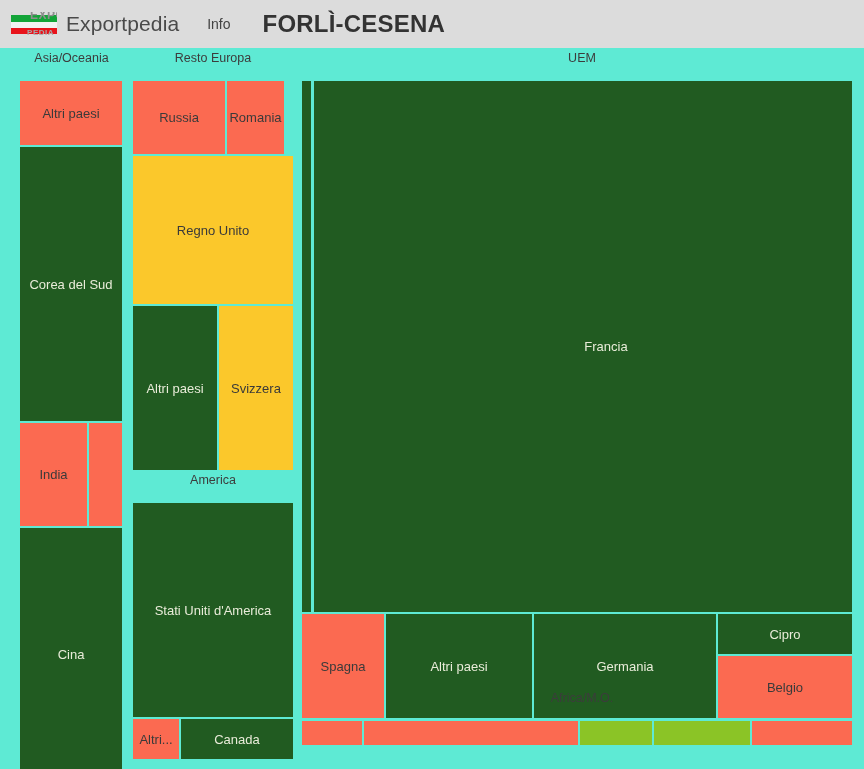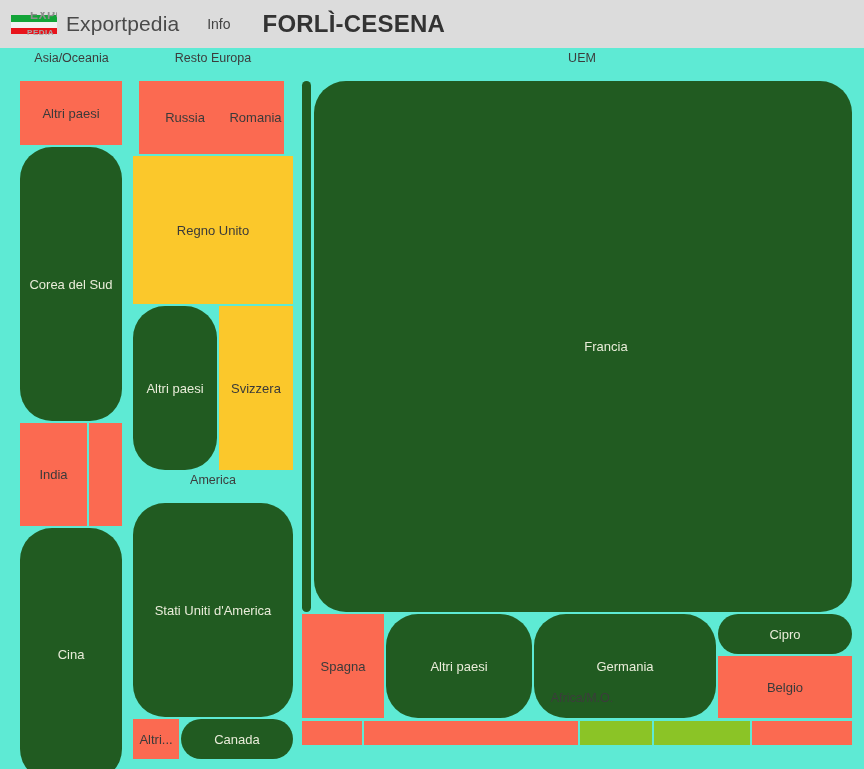--- a/index.html
+++ b/index.html
@@ -106,21 +106,21 @@
   .tile-label {
     font-size: 13px;
     text-align: center;
     padding: 0 2px;
     white-space: nowrap;
     overflow: hidden;
     text-overflow: ellipsis;
     max-width: 100%;
     pointer-events: none;
   }
-  .c-green  { background: #215b21; border-radius: 32px; }
+  .c-green  { background: #215b21; }
   .c-red    { background: #fb6a51; }
   .c-yellow { background: #fbc82b; }
   .c-lime   { background: #8bc426; }
   .c-green .tile-label  { color: #e9ecd9; }
   .c-lime  .tile-label  { color: #3b3b1f; }
   .c-red .tile-label    { color: #3a3a3a; }
   .c-yellow .tile-label { color: #3a3a3a; }
 </style>
 </head>
 <body>
@@ -152,21 +152,21 @@
       </div>
       <div class="tile c-red" style="left: 89px; top: 363px; width: 33px; height: 103px;">
         <span class="tile-label"></span>
       </div>
       <div class="tile c-green" style="left: 20px; top: 468px; width: 102px; height: 253px;">
         <span class="tile-label">Cina</span>
       </div>
     </div>
     <div class="group" style="left: 128px; top: 0px; width: 170px; height: 420px;">
       <div class="group-label">Resto Europa</div>
-      <div class="tile c-red" style="left: 11px; top: 21px; width: 92px; height: 73px;">
+      <div class="tile c-red" style="left: 5px; top: 21px; width: 92px; height: 73px;">
         <span class="tile-label">Russia</span>
       </div>
       <div class="tile c-red" style="left: 99px; top: 21px; width: 57px; height: 73px;">
         <span class="tile-label">Romania</span>
       </div>
       <div class="tile c-yellow" style="left: 5px; top: 96px; width: 160px; height: 148px;">
         <span class="tile-label">Regno Unito</span>
       </div>
       <div class="tile c-green" style="left: 5px; top: 246px; width: 84px; height: 164px;">
         <span class="tile-label">Altri paesi</span>

